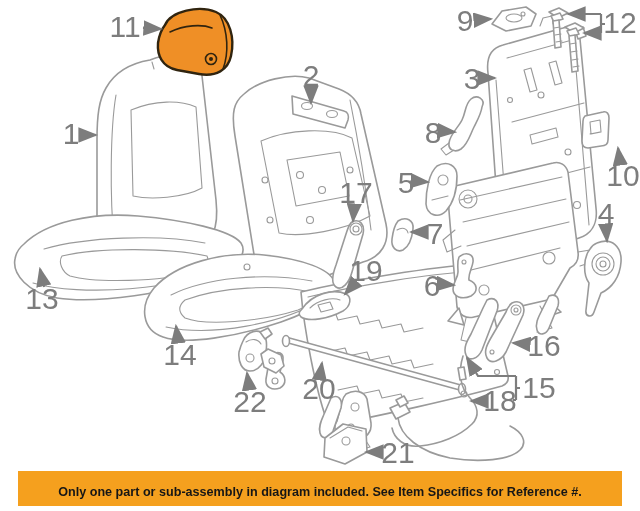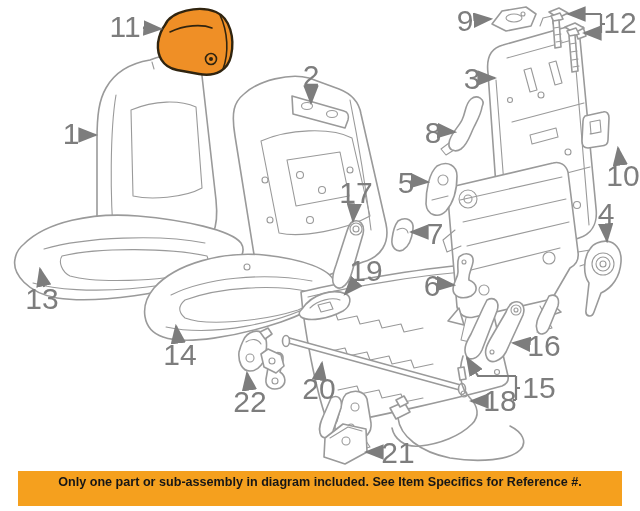--- a/index.html
+++ b/index.html
@@ -9,21 +9,21 @@
   .ln{fill:none;stroke:#9A9A9A;stroke-width:1.6;stroke-linecap:round;stroke-linejoin:round;}
   .fw{fill:#ffffff;stroke:#9A9A9A;stroke-width:1.6;stroke-linecap:round;stroke-linejoin:round;}
   .thin{fill:none;stroke:#9A9A9A;stroke-width:1.1;stroke-linecap:round;stroke-linejoin:round;}
   .hl{fill:#EF8F26;stroke:#30240F;stroke-width:2.4;stroke-linejoin:round;}
   .hld{fill:none;stroke:#30240F;stroke-width:1.6;stroke-linecap:round;}
   .lbl{font:30px "Liberation Sans",sans-serif;fill:#7D7D7D;}
   .arrow{fill:none;stroke:#7D7D7D;stroke-width:2.2;marker-end:url(#ah);}
   .lead{fill:none;stroke:#7D7D7D;stroke-width:2.2;}
   .banner{position:absolute;left:18px;top:471px;width:604px;height:35px;background:#F5A01E;
           color:#161616;font-weight:bold;font-size:12.6px;line-height:16.5px;text-align:center;
-          box-sizing:border-box;padding-top:3px;}
+          box-sizing:border-box;padding-top:13px;}
 </style>
 </head>
 <body>
 
 <div id="stage">
   <svg width="640" height="511" viewBox="0 0 640 511">
     <defs>
       <marker id="ah" markerWidth="9" markerHeight="7" refX="8" refY="3.5" orient="auto">
         <path d="M0,0 L9,3.5 L0,7 Z" fill="#7D7D7D"></path>
       </marker>

